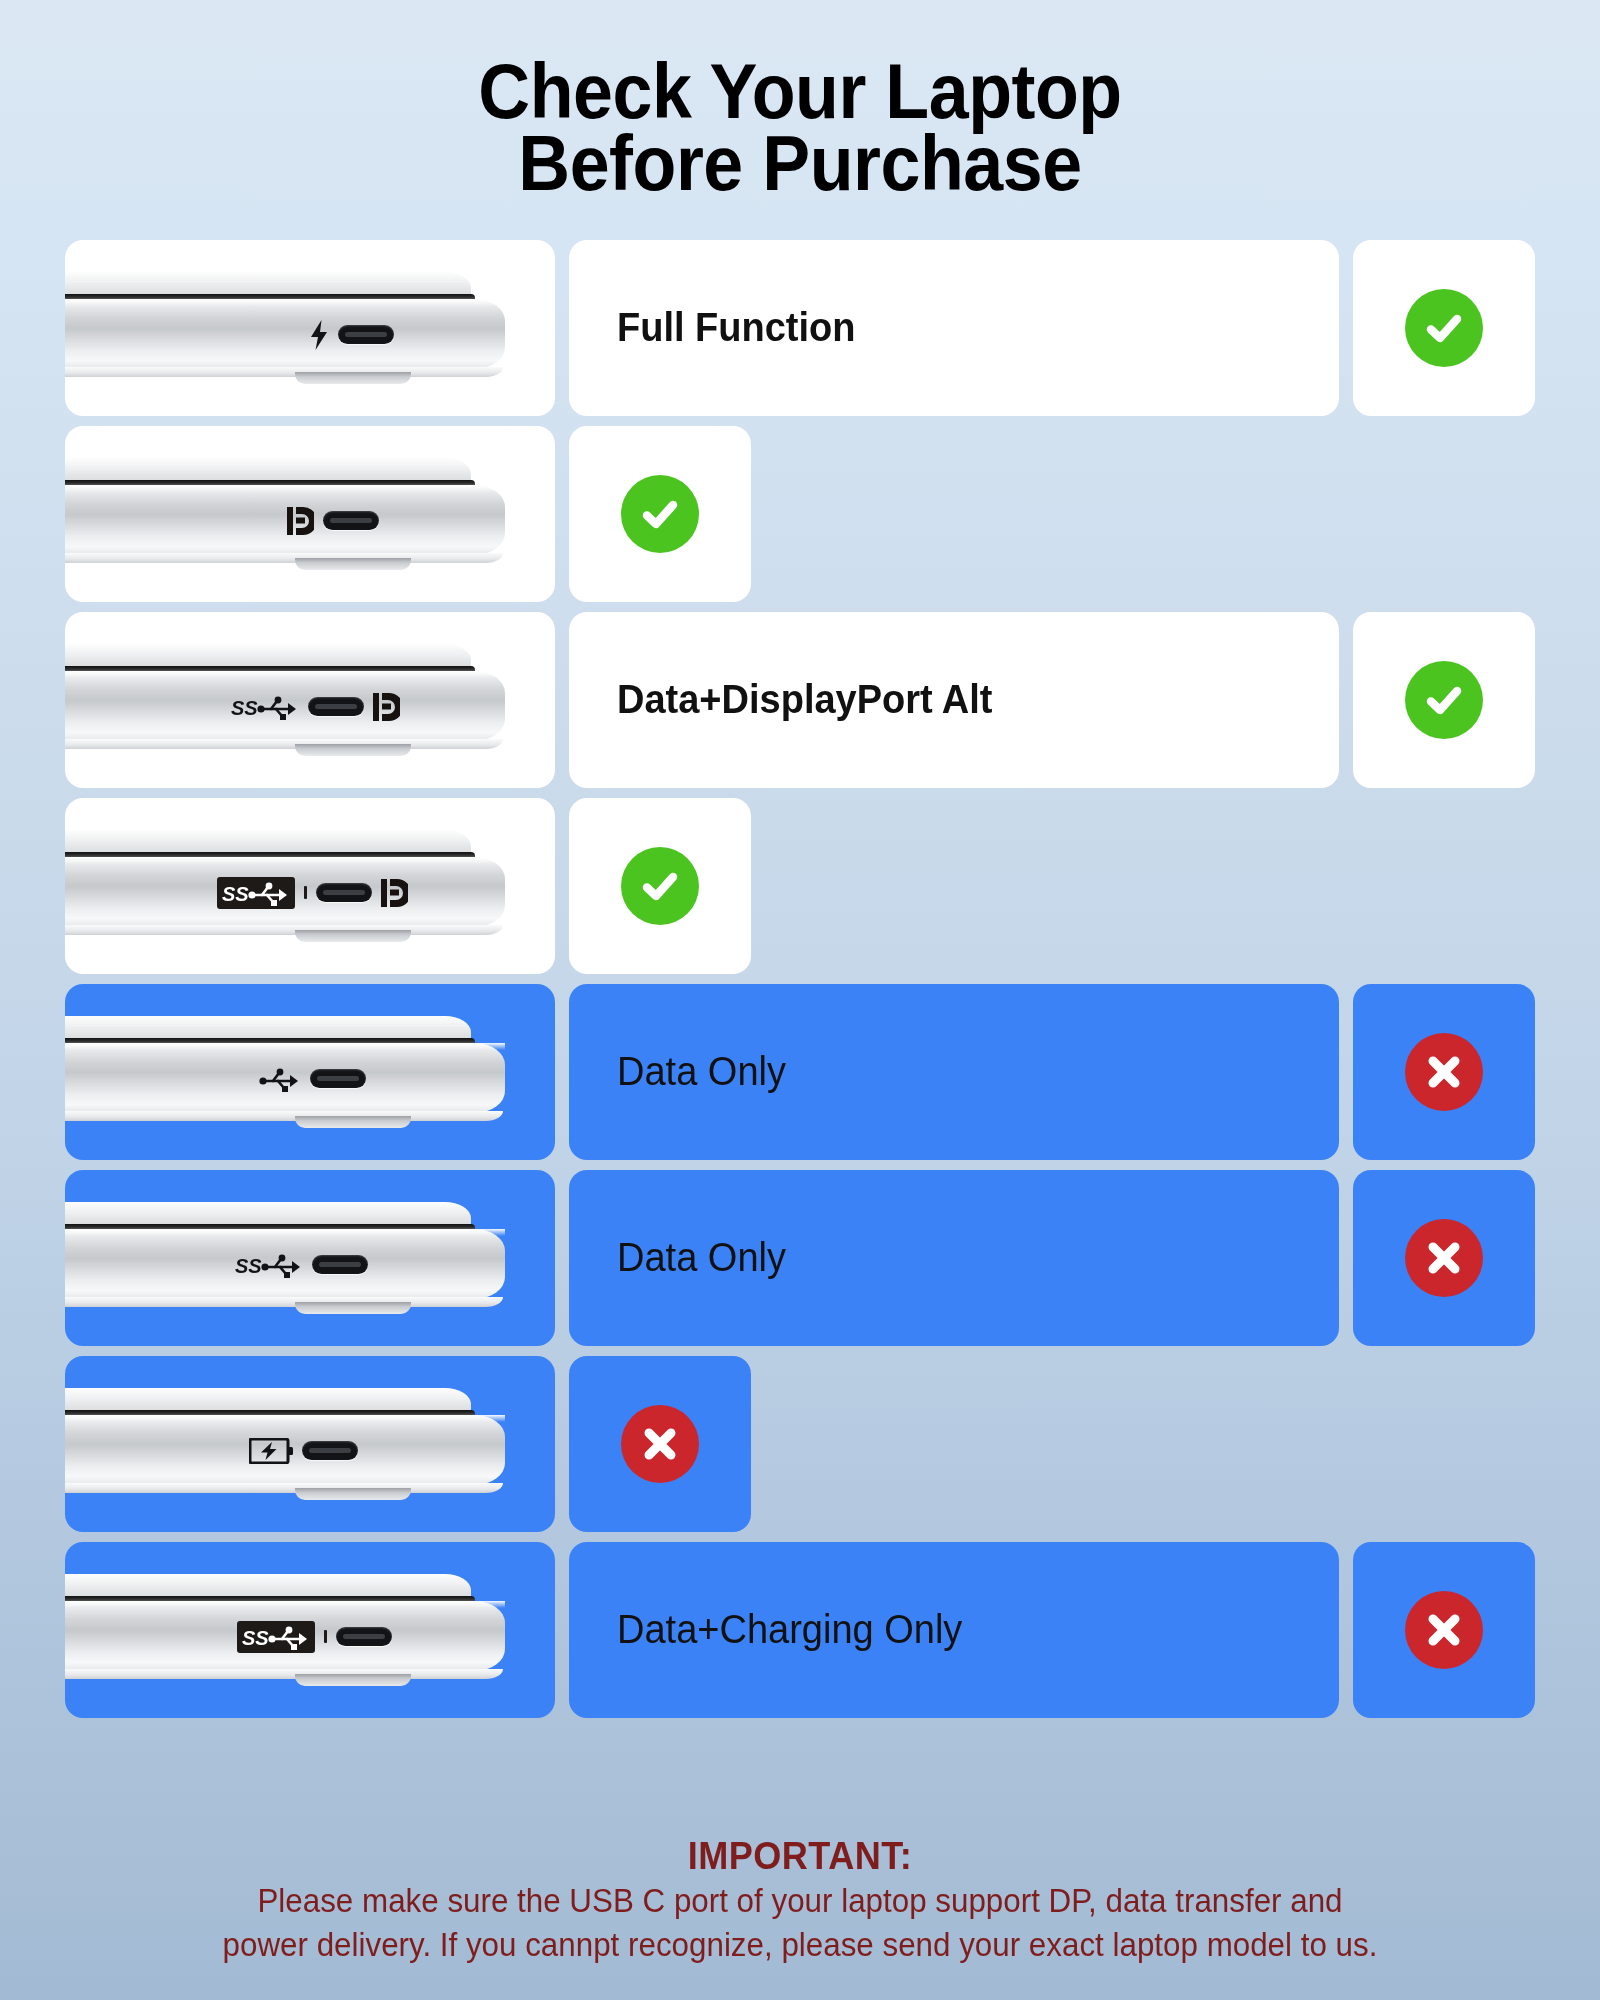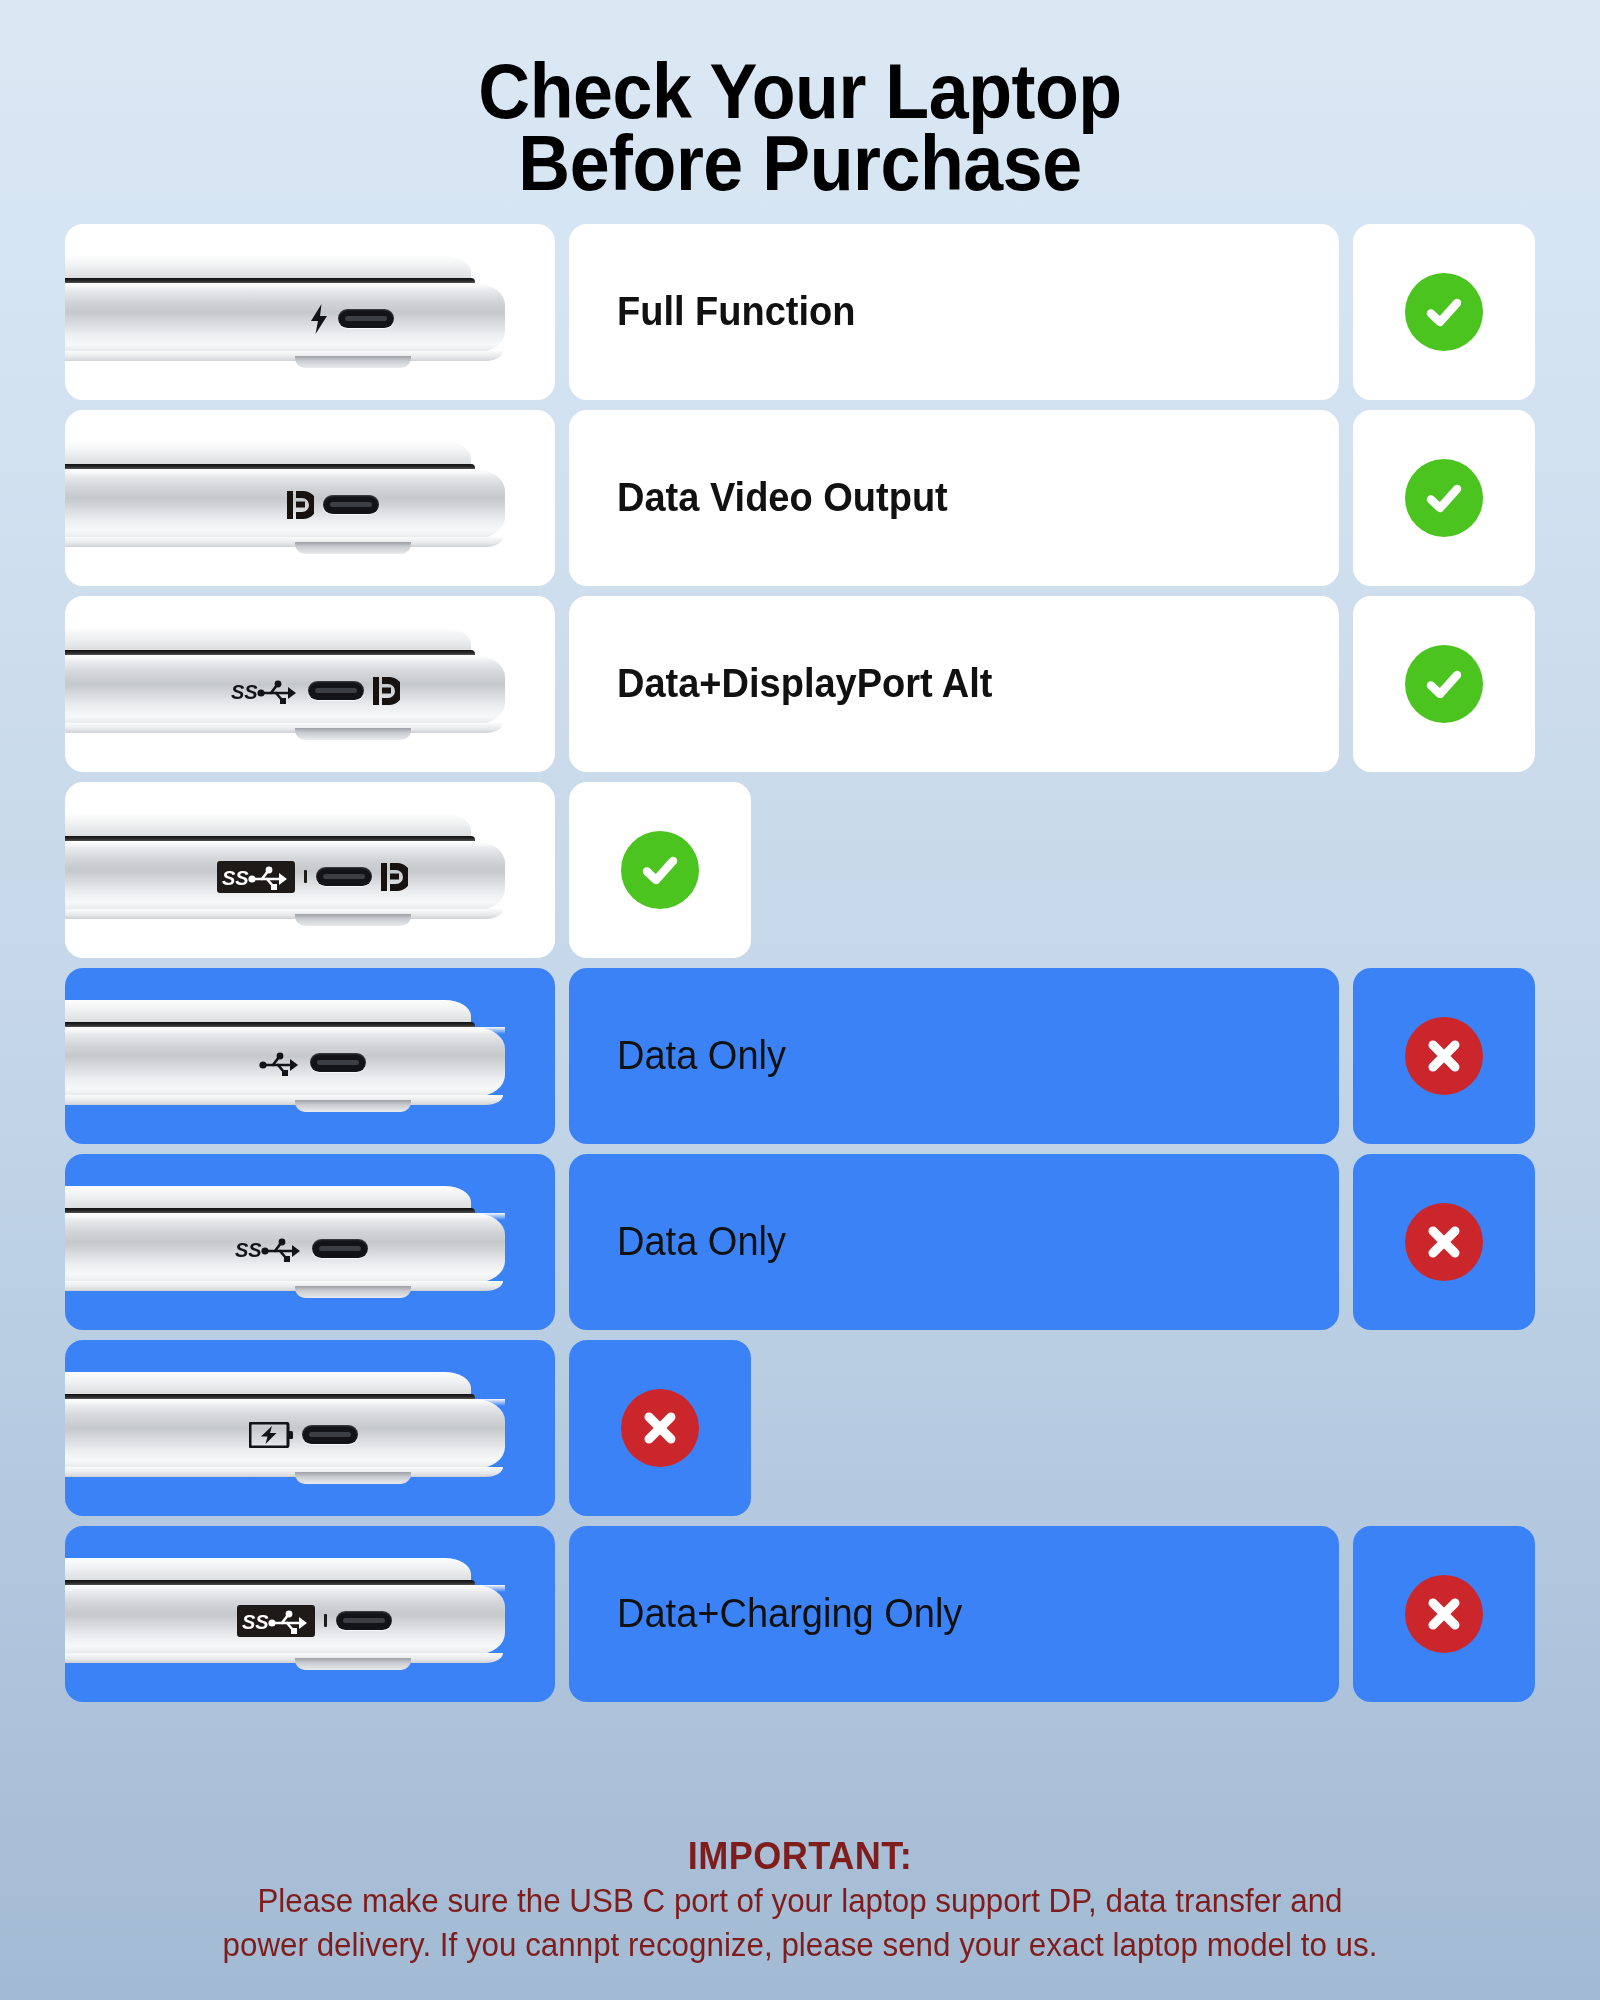--- a/index.html
+++ b/index.html
@@ -33,21 +33,21 @@
     font-weight: bold;
     font-size: 78px;
     line-height: 0.92;
     letter-spacing: -0.5px;
     color: #000000;
     transform: scaleX(0.92);
   }
 
   
   .table {
-    margin: 24px auto 0 auto;
+    margin: 40px auto 0 auto;
     width: 1470px;
     display: flex;
     flex-direction: column;
     gap: 10px;
   }
 
   .row {
     display: flex;
     align-items: stretch;
     gap: 14px;
@@ -297,23 +297,20 @@
               <svg width="27" height="28" viewBox="0 0 27 28">
                 <rect x="0" y="0" width="6" height="28" fill="#17120f"></rect>
                 <path d="M9 0 H16 A11 11 0 0 1 16 28 H9 V21 H15 A4 4 0 0 0 15 7 H9 Z" fill="#17120f"></path>
                 <rect x="9" y="10.5" width="9" height="6" fill="#17120f"></rect>
               </svg>
             </span>
             <span class="usbc"></span>
           </div>
         </div>
       </div>
-      <div class="panel cell-label">
-        <span class="label-text">Data Video Output</span>
-      </div>
       <div class="panel cell-mark">
         <span class="mark" style="background:#4cc41f">
           <svg width="46" height="46" viewBox="0 0 46 46">
             <path d="M10 24.5 L19 33 L36 14" fill="none" stroke="#fff" stroke-width="8.5" stroke-linecap="round" stroke-linejoin="round"></path>
           </svg>
         </span>
       </div>
     </div>
     <div class="row yes">
       <div class="panel cell-img">

